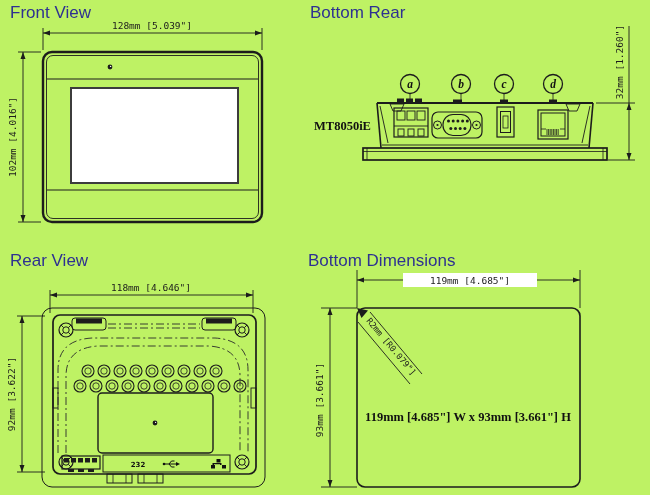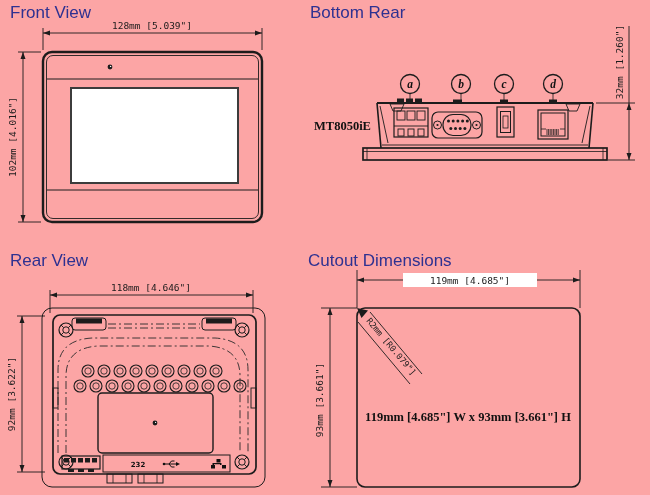--- a/index.html
+++ b/index.html
@@ -1,37 +1,37 @@
 <!DOCTYPE html>
 <html><head>
 <meta charset="utf-8">
 <style>
   html,body{margin:0;padding:0;background:#fff;}
-  #stage{position:relative;width:650px;height:495px;background:#fca5a5;overflow:hidden;
+  #stage{position:relative;width:650px;height:495px;background:#bef264;overflow:hidden;
          font-family:"Liberation Sans",sans-serif;}
   .view-title{position:absolute;font:500 17px/20px "Liberation Sans",sans-serif;color:#2e3191;white-space:nowrap;}
   svg{position:absolute;overflow:visible;}
   svg text.dim{font:9.5px "DejaVu Sans Mono",monospace;fill:#1c1c1c;}
   svg text.dim-sm{font:8.5px "DejaVu Sans Mono",monospace;fill:#1c1c1c;}
   svg text.serif-bold{font:bold 12.5px "Liberation Serif",serif;fill:#111;}
   svg text.port-letter{font:italic bold 11.5px "Liberation Serif",serif;fill:#111;}
   svg text.tiny{font:bold 7px "DejaVu Sans",sans-serif;fill:#111;}
   .ln{stroke:#1c1c1c;fill:none;}
   .fillk{fill:#1c1c1c;stroke:none;}
   .dashdot{stroke:#2a2a2a;fill:none;stroke-dasharray:8 3 2 3;}
 </style>
 </head>
 <body>
 
 <div id="stage">
 
   <div class="view-title" style="left:10px;top:3px;">Front View</div>
   <div class="view-title" style="left:310px;top:3px;">Bottom Rear</div>
   <div class="view-title" style="left:10px;top:251px;">Rear View</div>
-  <div class="view-title" style="left:308px;top:251px;">Cutout Dimensions</div>
+  <div class="view-title" style="left:308px;top:251px;">Bottom Dimensions</div>
 
   <svg style="left:0;top:0;" width="300" height="240" viewBox="0 0 300 240">
 
     <g>
       <line class="ln" stroke-width="0.9" x1="43" y1="33" x2="262" y2="33"></line>
       <polygon class="fillk" points="43,33 50,30.5 50,35.5"></polygon>
       <polygon class="fillk" points="262,33 255,30.5 255,35.5"></polygon>
       <line class="ln" stroke-width="0.9" x1="43" y1="28" x2="43" y2="50"></line>
       <line class="ln" stroke-width="0.9" x1="262" y1="28" x2="262" y2="50"></line>
       <text class="dim" x="152" y="29" text-anchor="middle">128mm [5.039"]</text>

